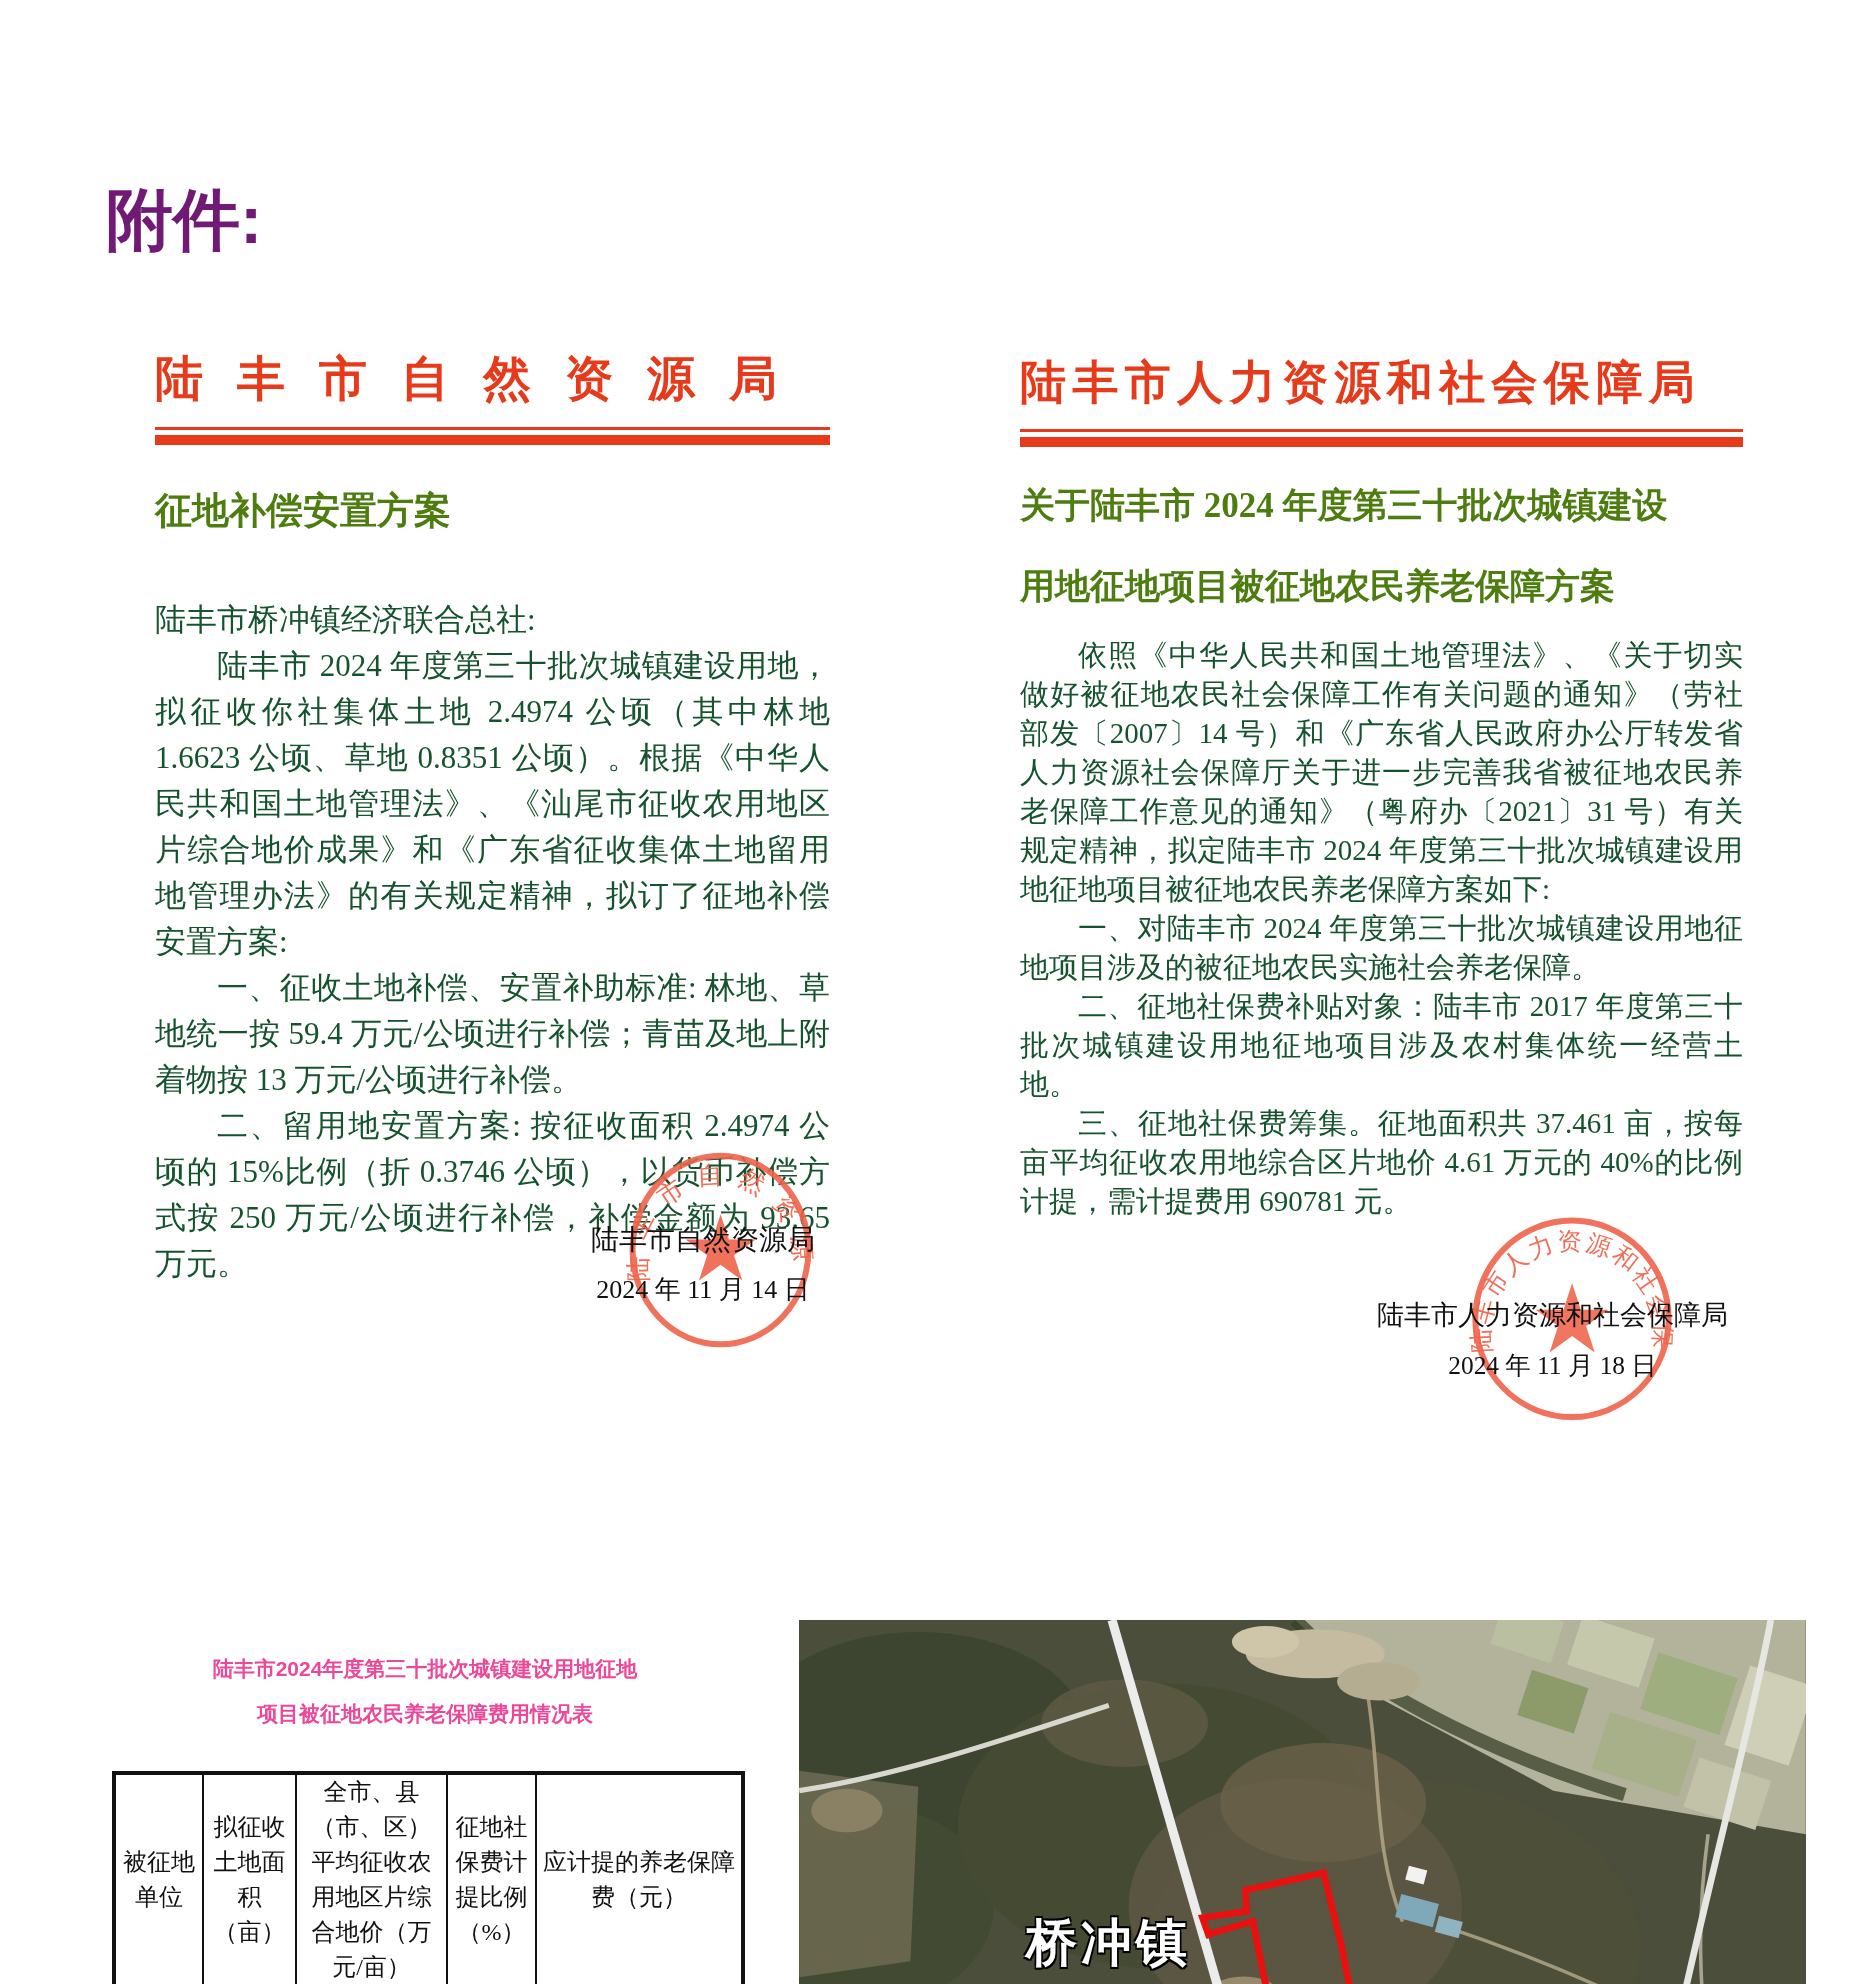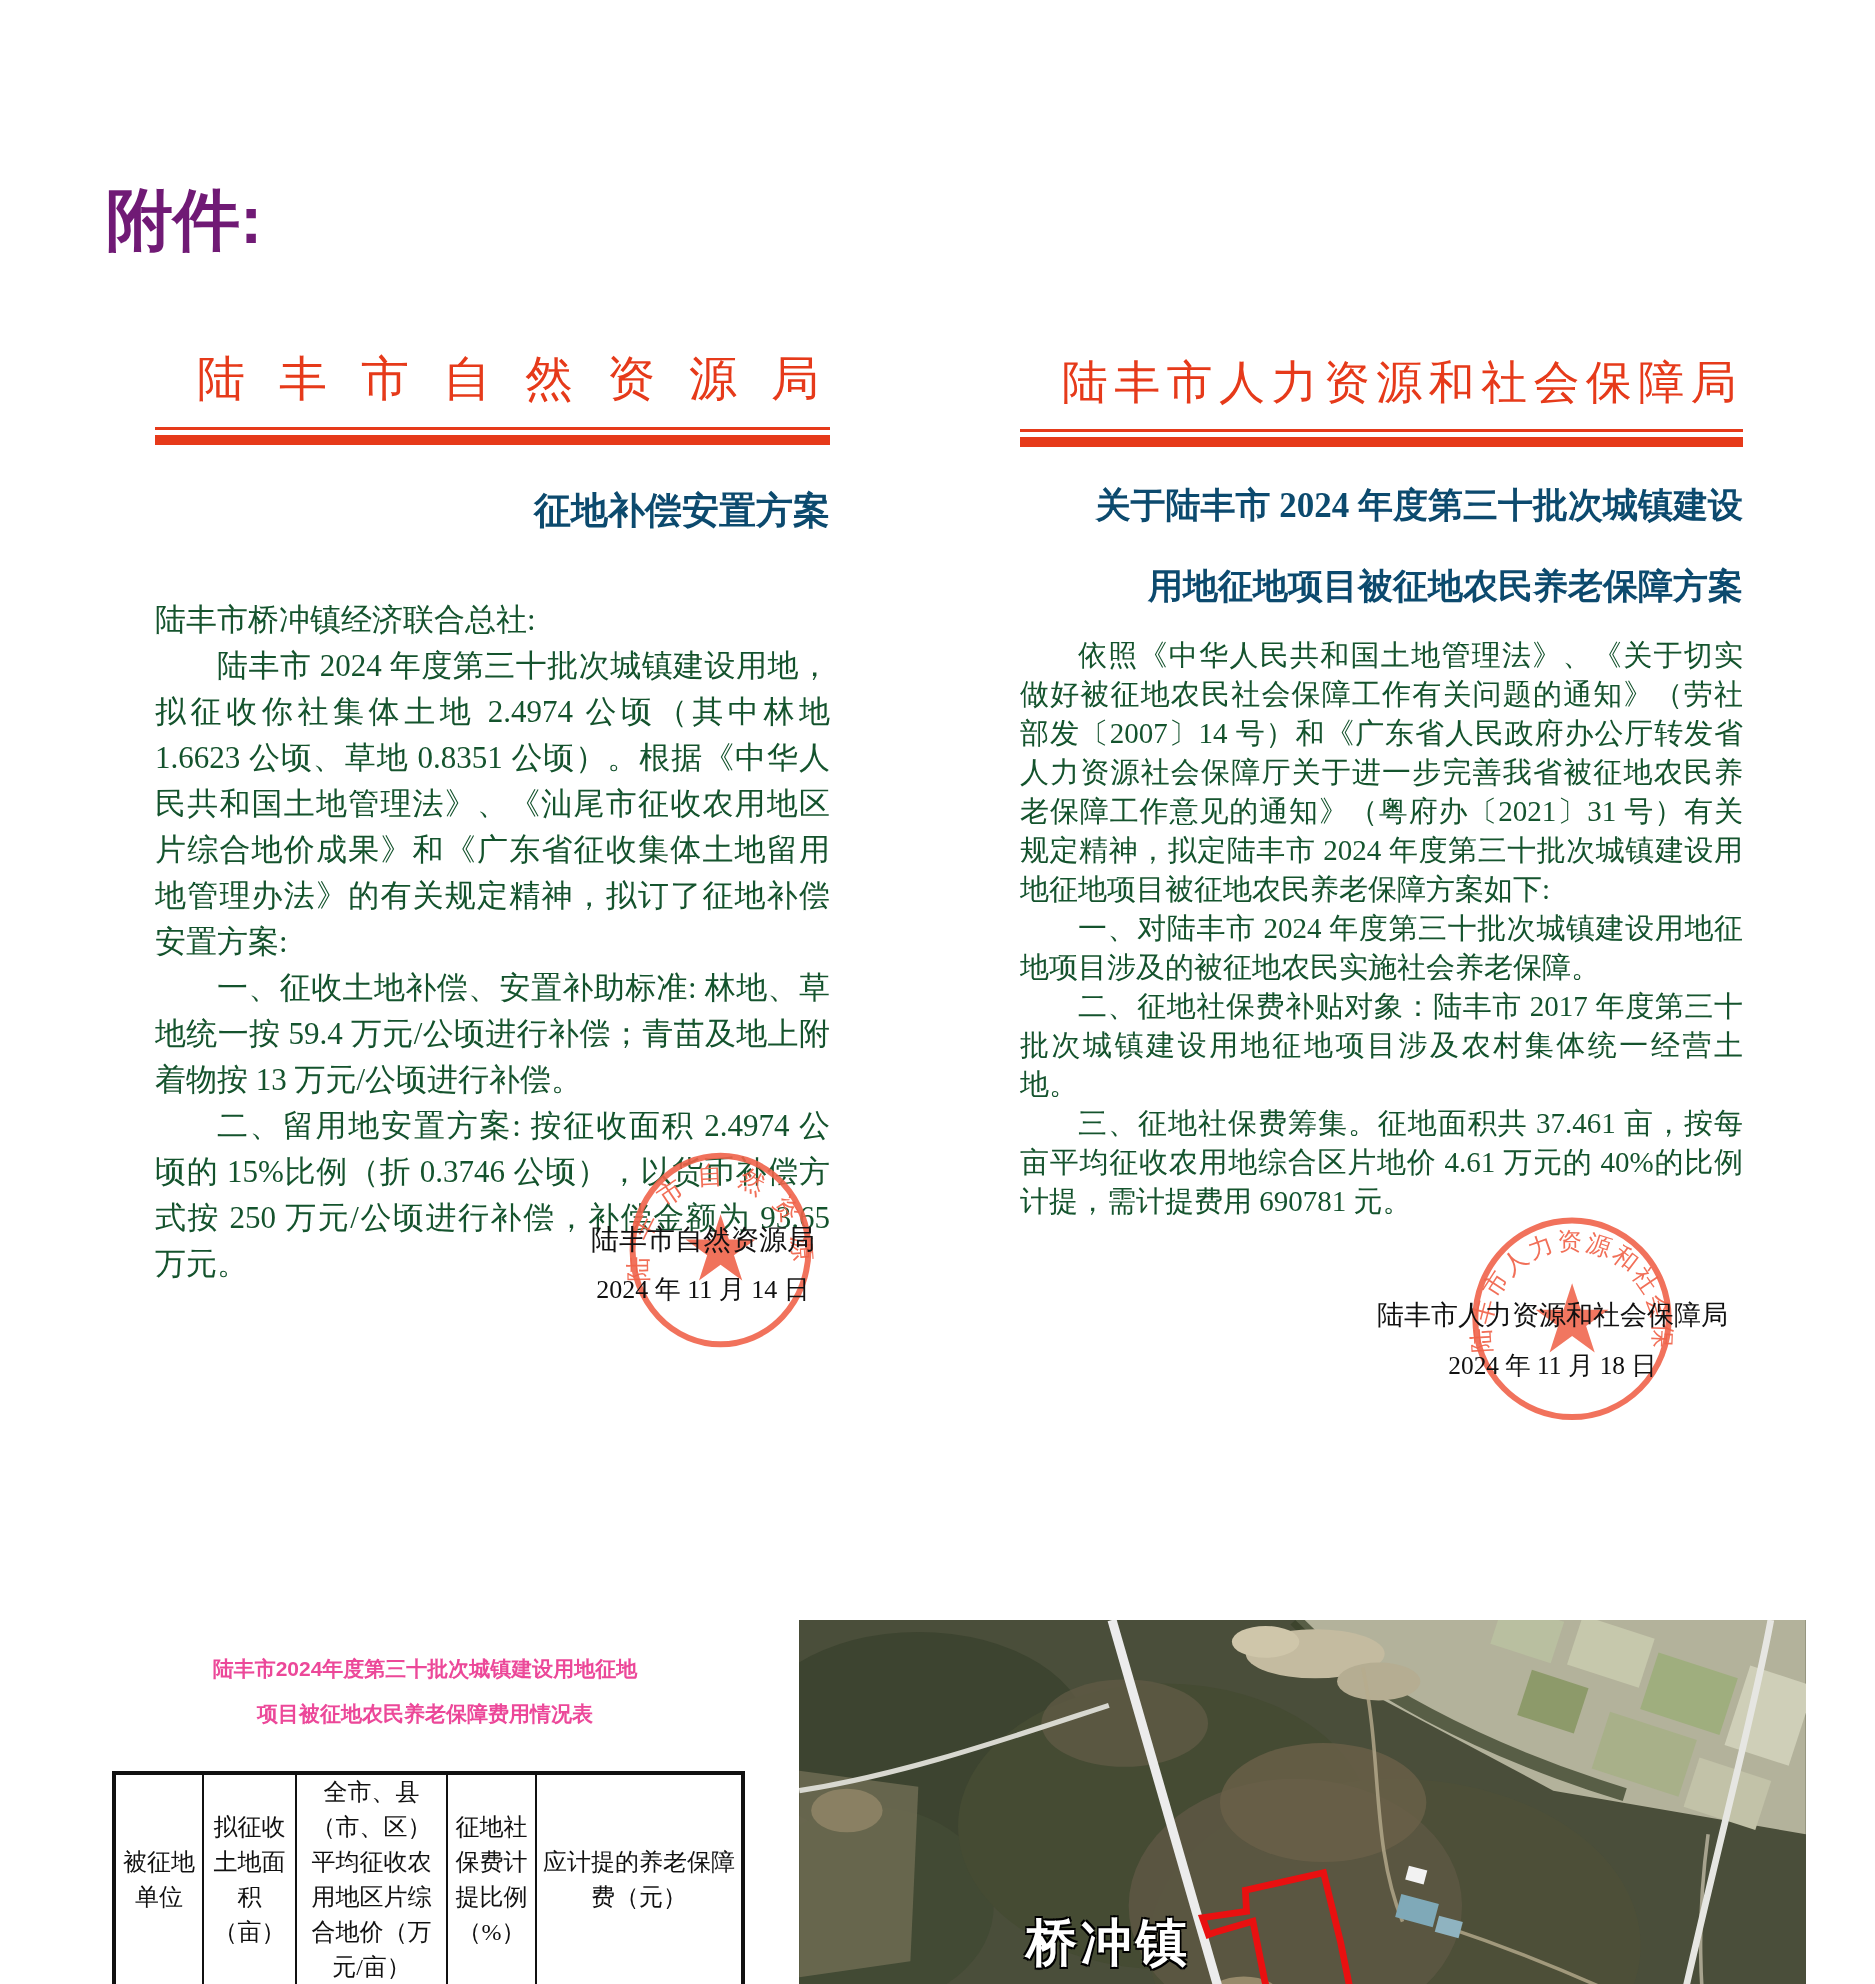--- a/index.html
+++ b/index.html
@@ -5,26 +5,26 @@
   html,body{margin:0;padding:0;background:#888;}
   .page{position:relative;width:1875px;height:2751px;background:#ffffff;overflow:hidden;
         font-family:"Liberation Serif","DejaVu Serif",serif;color:#1a1a1a;}
   
   .attachment{position:absolute;left:106px;top:175px;font-size:67px;font-weight:bold;
               font-family:"Liberation Sans","DejaVu Sans",sans-serif;color:#701a75;}
   
   .doc{position:absolute;}
   .doc-left{left:155px;top:339px;width:675px;}
   .doc-right{left:1020px;top:345px;width:723px;}
-  .agency{color:#e63a1a;font-weight:normal;text-align:right;white-space:nowrap;}
+  .agency{color:#e63a1a;font-weight:bold;text-align:left;white-space:nowrap;}
   .doc-left .agency{font-size:48px;line-height:79px;letter-spacing:11px;}
   .doc-right .agency{font-size:46px;line-height:75px;letter-spacing:6.4px;}
   .redline-thin{height:3.2px;background:#e63a1a;margin-top:8.7px;}
   .redline-thick{height:9.5px;background:#e63a1a;margin-top:5.6px;}
-  .doc-title{font-weight:bold;text-align:right;color:#0c4a6e;}
+  .doc-title{font-weight:bold;text-align:left;color:#4d7c0f;}
   .doc-left .doc-title{font-size:37px;margin-top:40px;line-height:52px;}
   .doc-right .doc-title{font-size:35px;margin-top:18px;line-height:81px;}
   .body-text p{margin:0;text-align:justify;color:#14532d;}
   .doc-left .body-text{margin-top:60px;font-size:31px;line-height:46px;}
   .doc-right .body-text{margin-top:8.7px;font-size:29px;line-height:39px;}
   .body-text p.indent{text-indent:2em;}
   
   .stamp-svg{position:absolute;}
   .sign{position:absolute;text-align:center;color:#111;z-index:5;}
   .sign-name-left{left:564px;top:1221px;width:278px;font-size:28px;}

